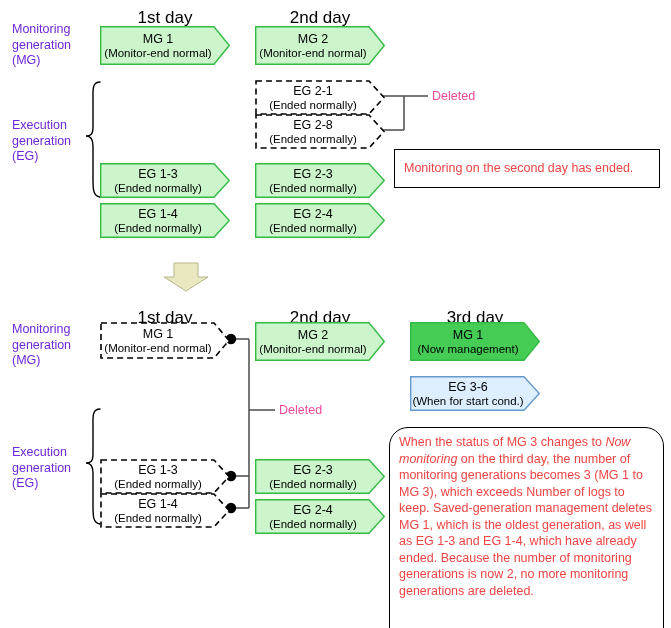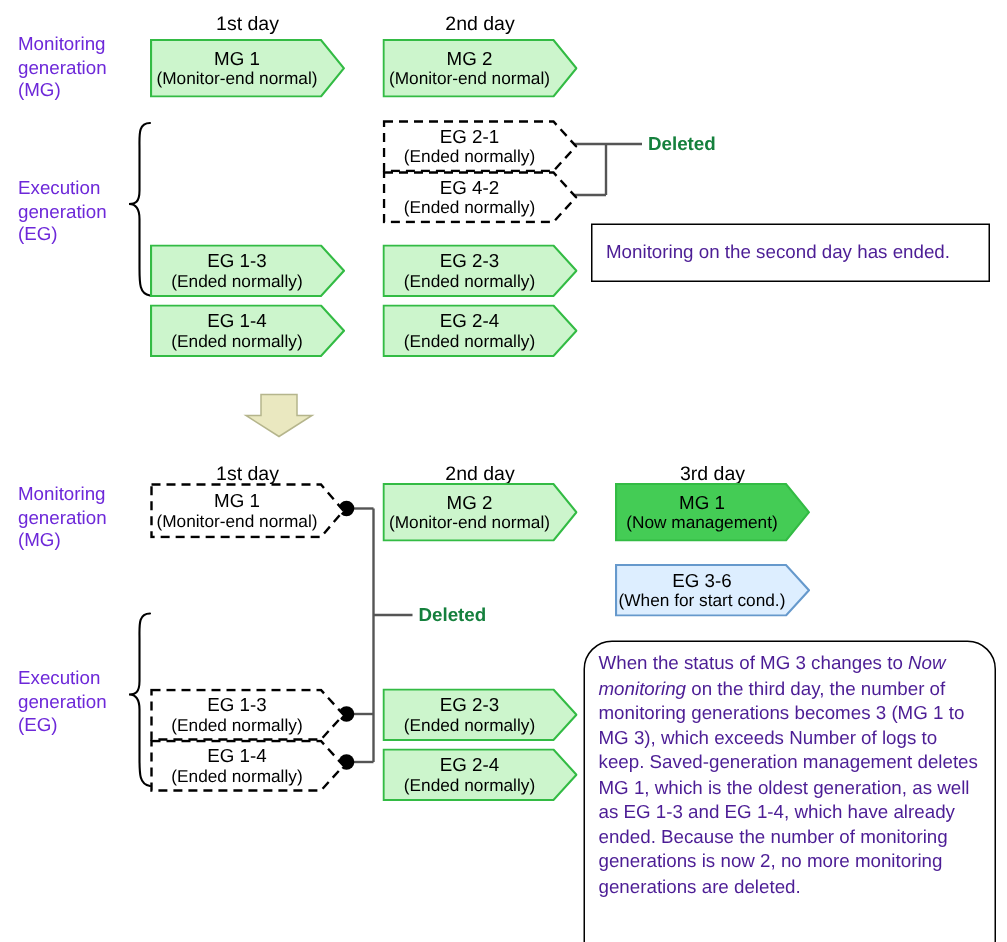--- a/index.html
+++ b/index.html
@@ -28,21 +28,21 @@
     font-size: 12.5px;
     line-height: 15.5px;
     color: #6d28d9;
     white-space: pre-line;
     text-align: left;
   }
 
   
   .day-label {
     position: absolute;
-    font-size: 13px;
+    font-size: 17px;
     color: #000;
     text-align: center;
     white-space: nowrap;
   }
 
   
   .chev {
     position: absolute;
     box-sizing: border-box;
     display: flex;
@@ -71,33 +71,32 @@
   }
 
   
   .note {
     position: absolute;
     box-sizing: border-box;
     border: 1px solid #000;
     background: #fff;
     font-size: 12.5px;
     line-height: 16.5px;
-    color: #4c1d95;
+    color: #ef4444;
     padding: 6px 8px 6px 9px;
   }
   .note.single { display: flex; align-items: center; }
   .note i { font-style: italic; }
 
   
   .plain {
     position: absolute;
     font-size: 12.5px;
-    color: #15803d;
+    color: #ec4899;
     white-space: nowrap;
-    font-weight: bold;
   }
 
   
   #overlay { position:absolute; left:0; top:0; width:671px; height:628px; pointer-events:none; }
 </style>
 </head>
 <body>
 
 <div id="diagram">
 
@@ -175,21 +174,21 @@
       <span class="t1">EG 2-1</span>
       <span class="t2">(Ended normally)</span>
     </div>
   </div>
 
   <div class="chev" style="left:255px; top:114px; width:130px; height:35px;">
     <svg class="chev-svg" viewBox="0 0 130 35" preserveAspectRatio="none">
       <polygon points="1,1 114,1 129,17.5 114,34 1,34" fill="#ffffff" stroke="#000000" stroke-width="1.6" stroke-dasharray="6,4"></polygon>
     </svg>
     <div class="chev-txt">
-      <span class="t1">EG 4-2</span>
+      <span class="t1">EG 2-8</span>
       <span class="t2">(Ended normally)</span>
     </div>
   </div>
 
   <div class="chev" style="left:100px; top:163px; width:130px; height:35px;">
     <svg class="chev-svg" viewBox="0 0 130 35" preserveAspectRatio="none">
       <polygon points="0.7,0.7 114,0.7 129.3,17.5 114,34.3 0.7,34.3" fill="#ccf5cc" stroke="#33bb44" stroke-width="1.4"></polygon>
     </svg>
     <div class="chev-txt">
       <span class="t1">EG 1-3</span>

